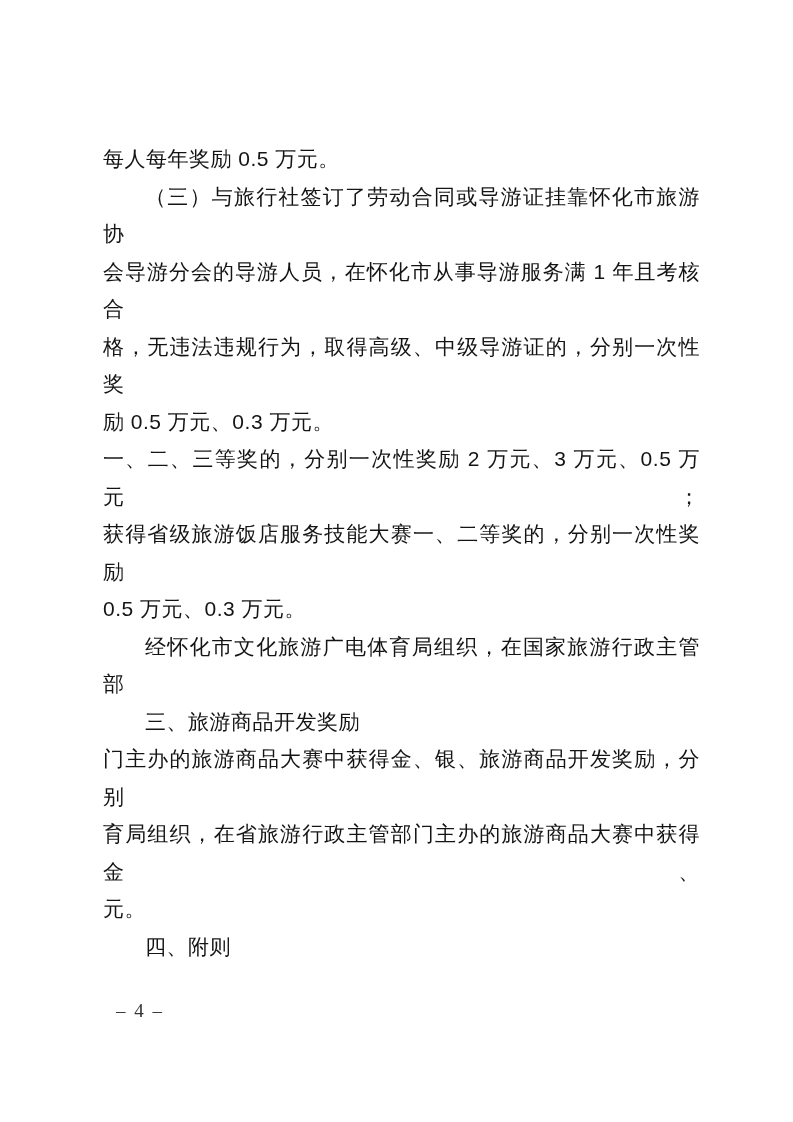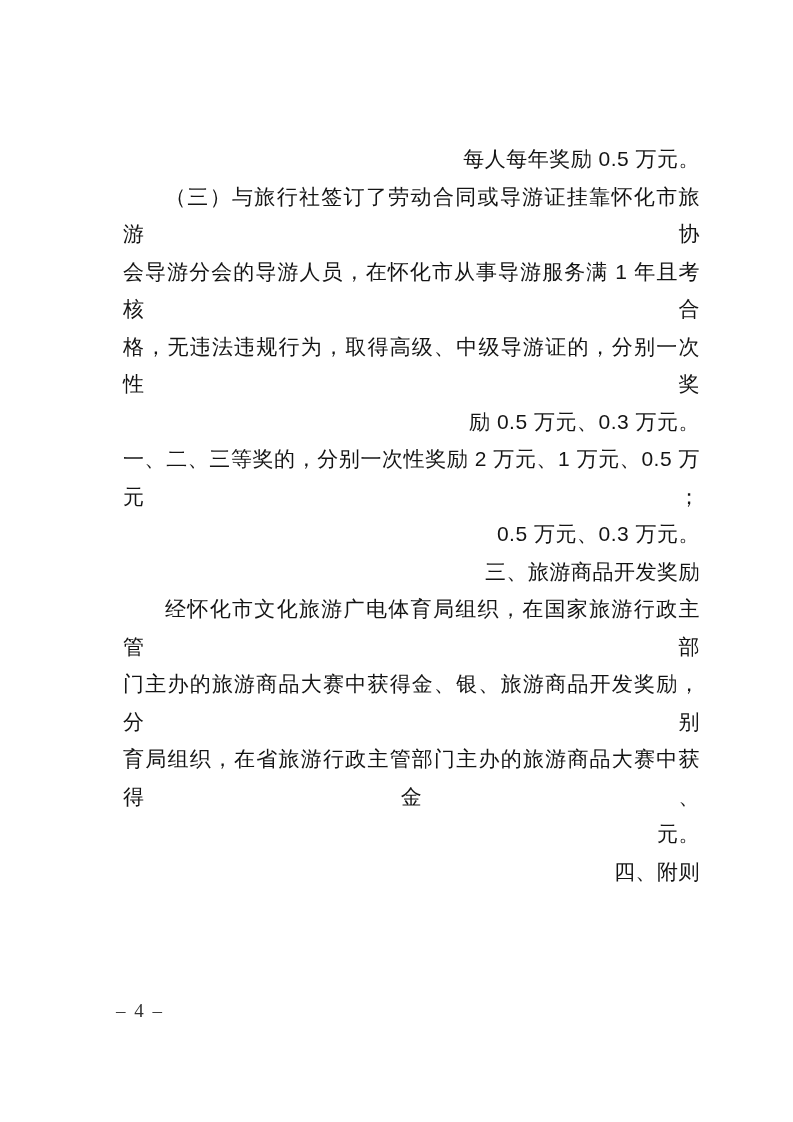--- a/index.html
+++ b/index.html
@@ -19,30 +19,29 @@
     position: absolute;
     left: 103px;
     top: 140px;
     width: 597px;
     font-size: 21px;
     line-height: 37.5px;
     color: #141414;
     letter-spacing: 0.5px;
   }
   .line {
-    text-align: right;
+    text-align: left;
     white-space: normal;
   }
   .line.indent {
     text-indent: 2em;
   }
   .line.fill {
     text-align: justify;
     text-align-last: justify;
-    margin-left: 20px;
   }
   .footer {
     position: absolute;
     left: 116px;
     top: 1000px;
     font-family: "Liberation Serif", "DejaVu Serif", serif;
     font-size: 19px;
     color: #333333;
     word-spacing: 4px;
   }
@@ -50,24 +49,25 @@
 </head>
 <body>
 
 <div class="page">
   <div class="content">
     <div class="line">每人每年奖励 0.5 万元。</div>
     <div class="line indent fill">（三）与旅行社签订了劳动合同或导游证挂靠怀化市旅游协</div>
     <div class="line fill">会导游分会的导游人员，在怀化市从事导游服务满 1 年且考核合</div>
     <div class="line fill">格，无违法违规行为，取得高级、中级导游证的，分别一次性奖</div>
     <div class="line">励 0.5 万元、0.3 万元。</div>
-    <div class="line fill">一、二、三等奖的，分别一次性奖励 2 万元、1 万元、0.5 万元；</div>
+    <div class="line fill">一、二、三等奖的，分别一次性奖励 2 万元、3 万元、0.5 万元；</div>
+    <div class="line fill">获得省级旅游饭店服务技能大赛一、二等奖的，分别一次性奖励</div>
     <div class="line">0.5 万元、0.3 万元。</div>
+    <div class="line indent fill">经怀化市文化旅游广电体育局组织，在国家旅游行政主管部</div>
     <div class="line indent">三、旅游商品开发奖励</div>
-    <div class="line indent fill">经怀化市文化旅游广电体育局组织，在国家旅游行政主管部</div>
     <div class="line fill">门主办的旅游商品大赛中获得金、银、旅游商品开发奖励，分别</div>
     <div class="line fill">育局组织，在省旅游行政主管部门主办的旅游商品大赛中获得金、</div>
     <div class="line">元。</div>
     <div class="line indent">四、附则</div>
 
   </div>
   <div class="footer">
     <span>– 4 –</span>
   </div>
 </div>

